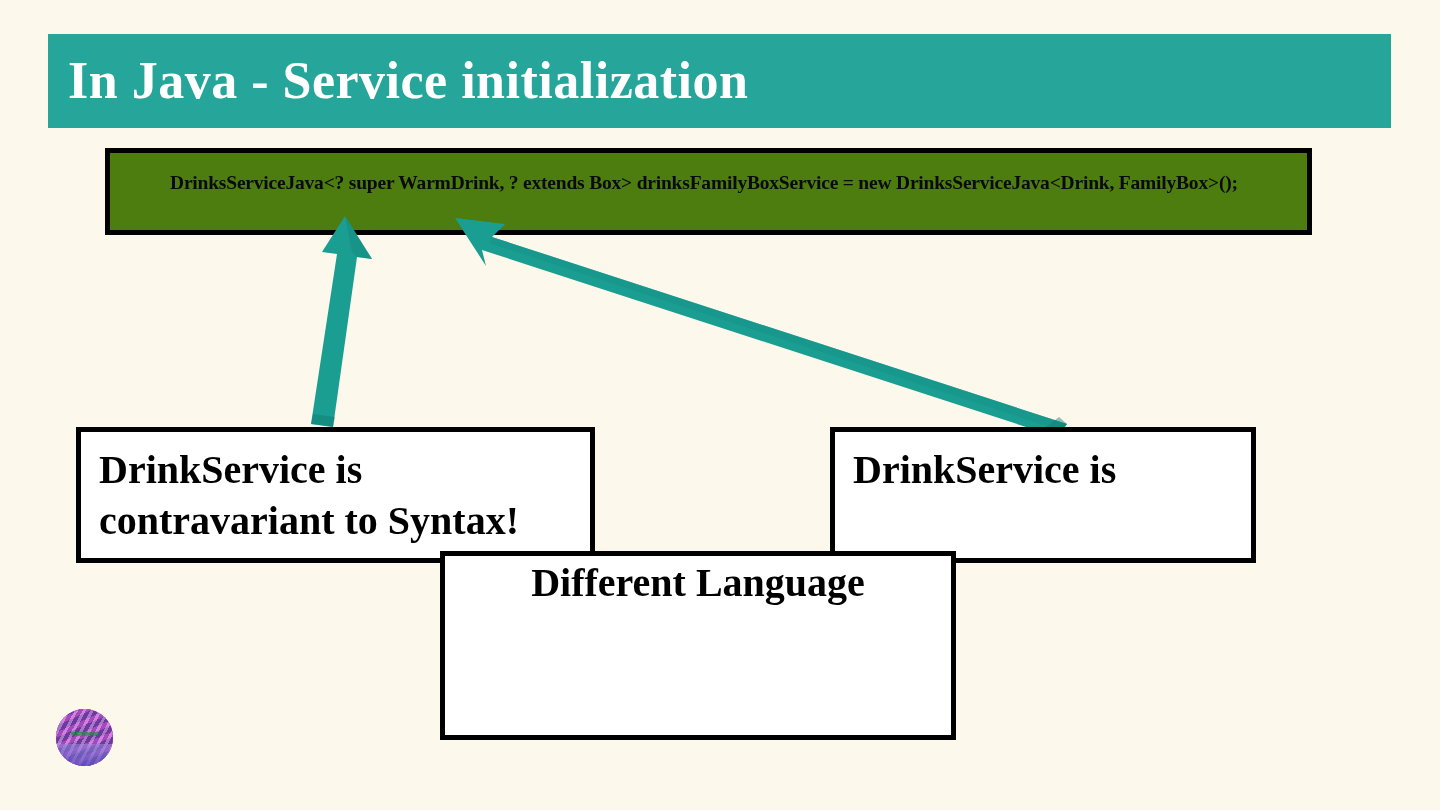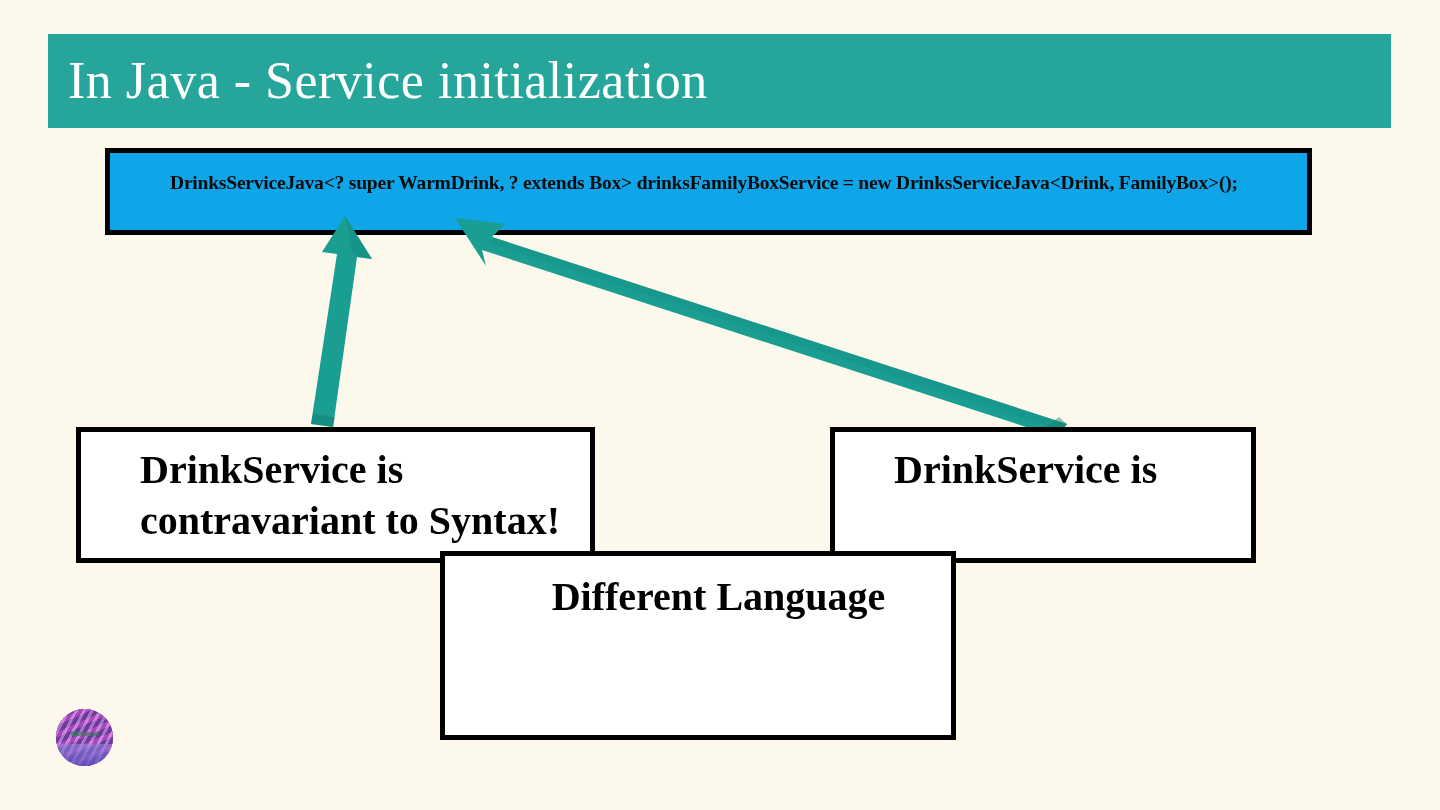--- a/index.html
+++ b/index.html
@@ -29,36 +29,36 @@
     width: 1343px;
     height: 94px;
     background: #26a69a;
   }
   .title-text {
     position: absolute;
     left: 68px;
     top: 50px;
     font-family: "Liberation Serif", "DejaVu Serif", serif;
     font-size: 52px;
-    font-weight: 400;
+    font-weight: 700;
     color: #ffffff;
     letter-spacing: 0.5px;
     white-space: nowrap;
     line-height: 62px;
     text-align: center;
   }
 
   
   .code-box {
     position: absolute;
     left: 105px;
     top: 148px;
     width: 1207px;
     height: 87px;
-    background: #0ea5e9;
+    background: #4d7c0f;
     border: 5px solid #000000;
     box-sizing: border-box;
   }
   .code-text {
     position: absolute;
     left: 12px;
     top: 14px;
     right: 10px;
     font-family: "Liberation Serif", "DejaVu Serif", serif;
     font-size: 19.5px;
@@ -99,30 +99,28 @@
     font-size: 40px;
     line-height: 51px;
     text-align: left;
     z-index: 5;
   }
   .callout-center {
     left: 440px;
     top: 551px;
     width: 516px;
     height: 189px;
-    padding-top: 14px;
     font-size: 40px;
     line-height: 53px;
     text-align: center;
     z-index: 6;
   }
   .callout-line {
     display: block;
     white-space: nowrap;
-    margin-left: 41px;
   }
 
   
   .arrows {
     position: absolute;
     left: 0;
     top: 0;
     width: 1440px;
     height: 810px;
     z-index: 3;

